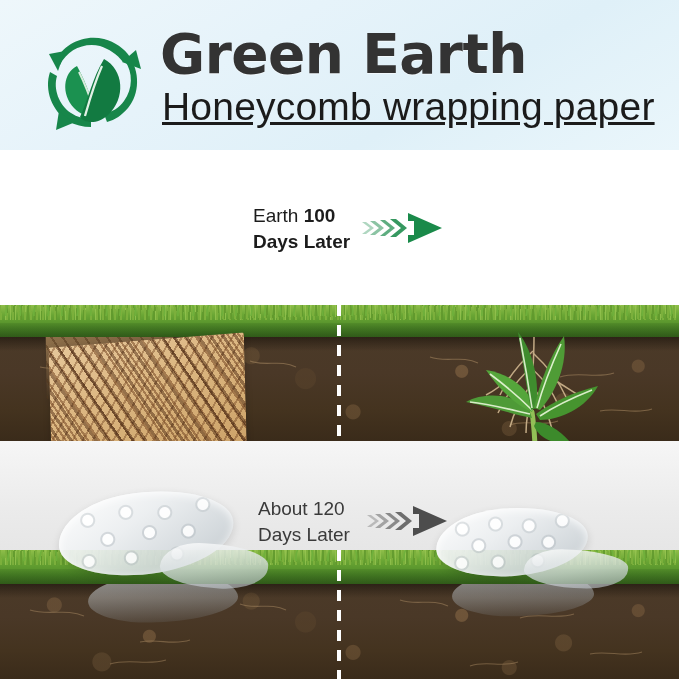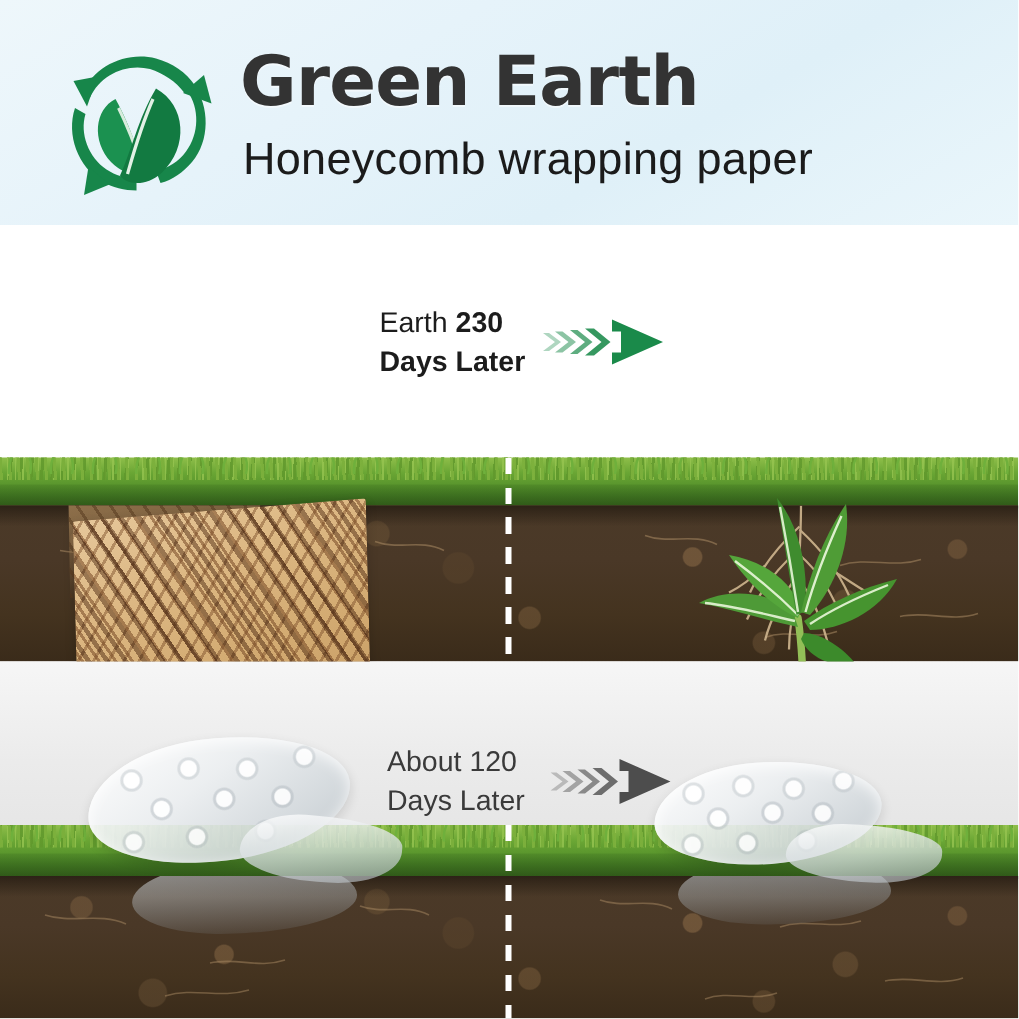--- a/index.html
+++ b/index.html
@@ -11,30 +11,31 @@
 
   
   .header{
     position:absolute;left:0;top:0;width:679px;height:150px;
     background:linear-gradient(150deg,#eef7fb 0%,#e6f3fa 35%,#dff0f8 65%,#eaf6fb 100%);
     overflow:hidden;
   }
   .logo{position:absolute;left:32px;top:26px;width:116px;height:116px;}
   .brand-title{
     position:absolute;left:160px;top:24px;
-    font-size:46px;line-height:60px;font-weight:bold;color:#333333;
+    font-size:55px;line-height:60px;font-weight:bold;color:#333333;
     letter-spacing:-0.5px;
     font-family:"DejaVu Sans","Liberation Sans",sans-serif;
     text-shadow:0 1px 0 rgba(255,255,255,.5);
   }
   .brand-subtitle{
     position:absolute;left:162px;top:90px;
-    font-size:30px;line-height:34px;font-weight:300;color:#1b1b1b;
+    font-size:39px;line-height:34px;font-weight:300;color:#1b1b1b;
     letter-spacing:0.2px;
     font-family:"Liberation Sans","DejaVu Sans",sans-serif;
+    text-decoration:underline;
   }
 
   
   .panel{position:absolute;left:0;width:679px;overflow:hidden;}
   .panel-top{top:150px;height:291px;background:#ffffff;}
   .panel-bottom{top:441px;height:238px;
     background:linear-gradient(180deg,#f4f4f4 0%,#eaeaea 45%,#e3e3e3 100%);}
 
   .sky{position:absolute;left:0;top:0;width:679px;}
   .sky-top{height:158px;background:#ffffff;}
@@ -285,21 +286,21 @@
           <path d="M556 44 C566 50,574 56,582 60"></path>
         </g>
       </svg>
 
       <div class="honeycomb-buried" style="left:46px;top:-6px;"></div>
     </div>
 
     <div class="divider" style="left:337px;top:155px;height:136px;"></div>
 
     <div class="caption caption-top" style="position:absolute;left:253px;top:53px;">
-      <div class="caption-line"><span class="lead">Earth </span><span class="strong">230</span></div>
+      <div class="caption-line"><span class="lead">Earth </span><span class="strong">100</span></div>
       <div class="caption-line strong">Days Later</div>
     </div>
 
     <svg class="arrow" style="left:362px;top:60px;" width="82" height="36" viewBox="0 0 82 36">
       <g fill="#1a8a4a">
         <path d="M4 12 L12 18 L4 24 L0 24 L8 18 L0 12 Z" opacity=".35"></path>
         <path d="M13 11 L22 18 L13 25 L8 25 L17 18 L8 11 Z" opacity=".5"></path>
         <path d="M23 10 L33 18 L23 26 L18 26 L28 18 L18 10 Z" opacity=".7"></path>
         <path d="M34 9 L45 18 L34 27 L28 27 L39 18 L28 9 Z" opacity=".88"></path>
         <path d="M46 3 L46 11 L52 11 L52 25 L46 25 L46 33 L80 18 Z"></path>

